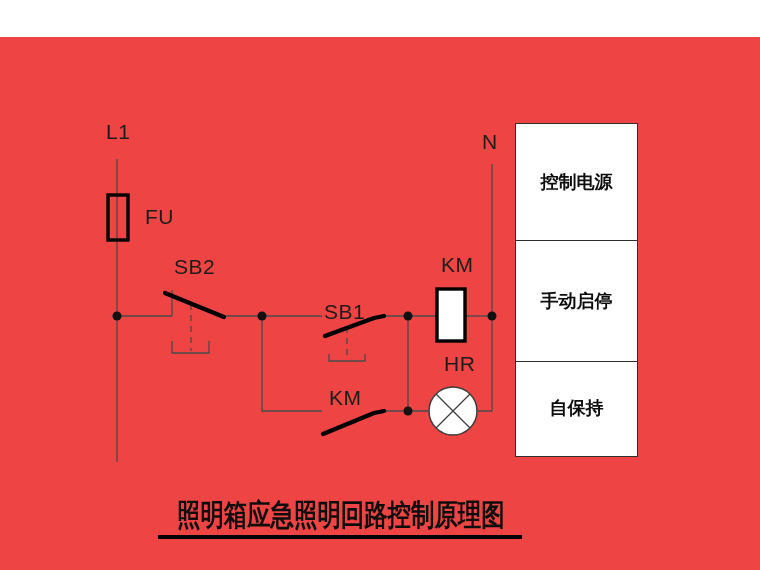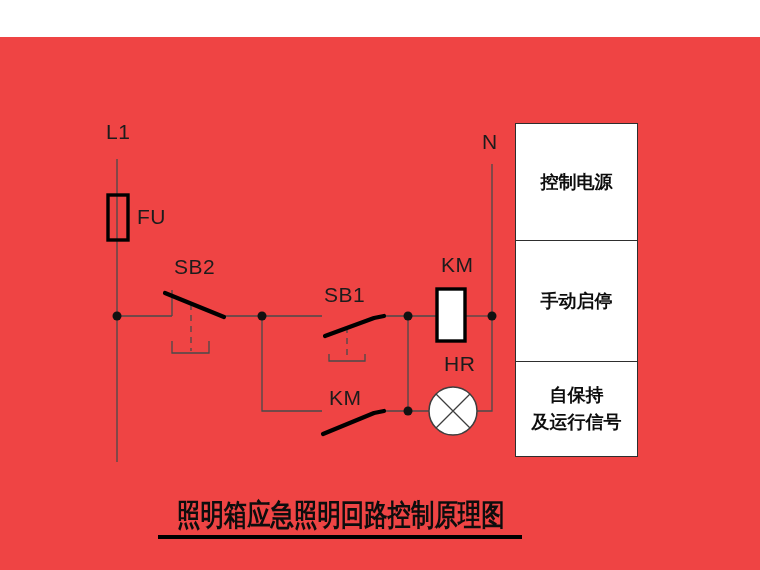--- a/index.html
+++ b/index.html
@@ -62,36 +62,35 @@
       <circle cx="117" cy="279" r="4.5"></circle>
       <circle cx="262" cy="279" r="4.5"></circle>
       <circle cx="408" cy="279" r="4.5"></circle>
       <circle cx="408" cy="374" r="4.5"></circle>
       <circle cx="492" cy="279" r="4.5"></circle>
     </g>
   </svg>
 
   <div class="lbl" style="left:106px;top:84px;">L1</div>
   <div class="lbl" style="left:482px;top:94px;">N</div>
-  <div class="lbl" style="left:137px;top:169px;">FU</div>
+  <div class="lbl" style="left:145px;top:169px;">FU</div>
   <div class="lbl" style="left:174px;top:219px;">SB2</div>
-  <div class="lbl" style="left:324px;top:247px;">SB1</div>
+  <div class="lbl" style="left:324px;top:264px;">SB1</div>
   <div class="lbl" style="left:441px;top:217px;">KM</div>
   <div class="lbl" style="left:329px;top:350px;">KM</div>
   <div class="lbl" style="left:444px;top:316px;">HR</div>
 
   <div class="fn-table">
     <div class="fn-row r1">
       <div>控制电源</div>
     </div>
     <div class="fn-row r2">
       <div>手动启停</div>
     </div>
     <div class="fn-row r3">
       <div>自保持</div>
-      <div>及运行信号</div>
     </div>
   </div>
 
   <div class="title">照明箱应急照明回路控制原理图</div>
   <div class="title-underline"></div>
 
 </div>
 
 </body></html>

